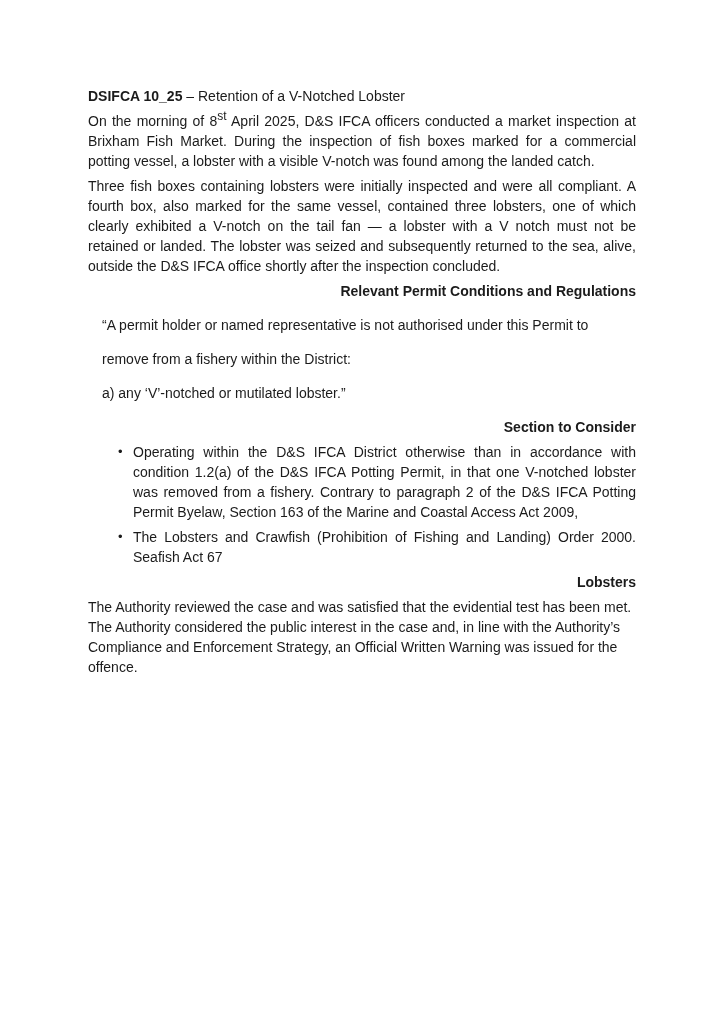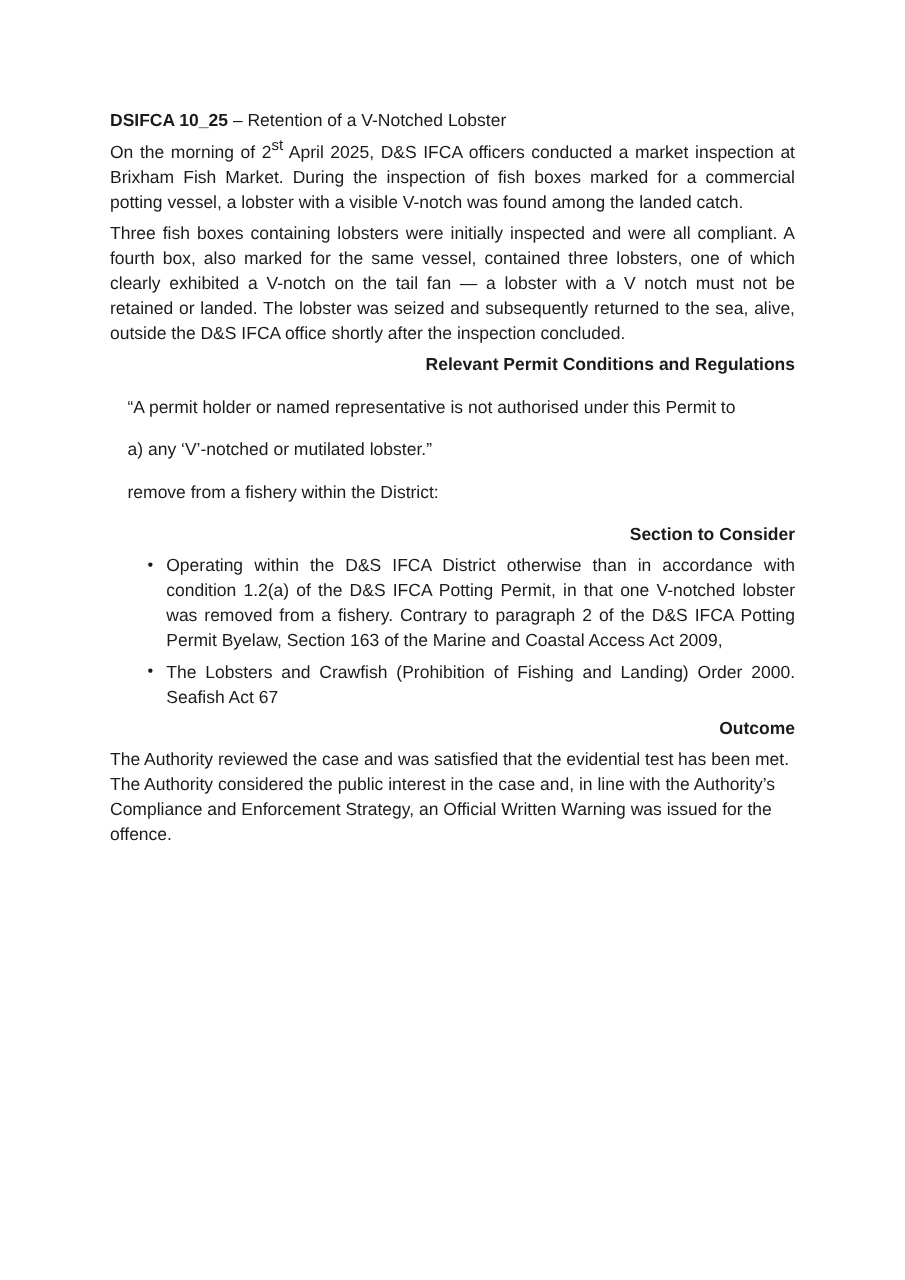--- a/index.html
+++ b/index.html
@@ -54,38 +54,38 @@
   }
   .quote-line { margin: 14px; }
 </style>
 </head>
 <body>
 
 <div class="page">
 
   <p class="block"><span class="bold">DSIFCA 10_25</span> <span>– Retention of a V-Notched Lobster</span></p>
 
-  <p class="block justified"><span>On the morning of 2</span><sup class="ord">st</sup><span> April 2025, D&amp;S IFCA officers conducted a market inspection at Brixham Fish Market.  During the inspection of fish boxes marked for a commercial potting vessel, a lobster with a visible V-notch was found among the landed catch.</span></p>
+  <p class="block justified"><span>On the morning of 8</span><sup class="ord">st</sup><span> April 2025, D&amp;S IFCA officers conducted a market inspection at Brixham Fish Market.  During the inspection of fish boxes marked for a commercial potting vessel, a lobster with a visible V-notch was found among the landed catch.</span></p>
 
   <p class="block justified">Three fish boxes containing lobsters were initially inspected and were all compliant.  A fourth box, also marked for the same vessel, contained three lobsters, one of which clearly exhibited a V-notch on the tail fan — a lobster with a V notch must not be retained or landed.  The lobster was seized and subsequently returned to the sea, alive, outside the D&amp;S IFCA office shortly after the inspection concluded.</p>
 
 
   <p class="heading">Relevant Permit Conditions and Regulations</p>
 
 
   <div class="block">
     <p class="quote-line">“A permit holder or named representative is not authorised under this Permit to</p>
+    <p class="quote-line">remove from a fishery within the District:</p>
     <p class="quote-line">a) any ‘V’-notched or mutilated lobster.”</p>
-    <p class="quote-line">remove from a fishery within the District:</p>
   </div>
 
   <p class="heading">Section to Consider</p>
 
   <ul class="offence-list">
     <li><span class="bullet-dot">•</span><span>Operating within the D&amp;S IFCA District otherwise than in accordance with condition 1.2(a) of the D&amp;S IFCA Potting Permit, in that one V-notched lobster was removed from a fishery. Contrary to paragraph 2 of the D&amp;S IFCA Potting Permit Byelaw, Section 163 of the Marine and Coastal Access Act 2009,</span></li>
     <li><span class="bullet-dot">•</span><span>The Lobsters and Crawfish (Prohibition of Fishing and Landing) Order 2000. Seafish Act 67</span></li>
   </ul>
 
-  <p class="heading">Outcome</p>
+  <p class="heading">Lobsters</p>
 
   <p class="block">The Authority reviewed the case and was satisfied that the evidential test has been met.  The Authority considered the public interest in the case and, in line with the Authority’s Compliance and Enforcement Strategy, an Official Written Warning was issued for the offence.</p>
 
 </div>
 
 </body></html>

